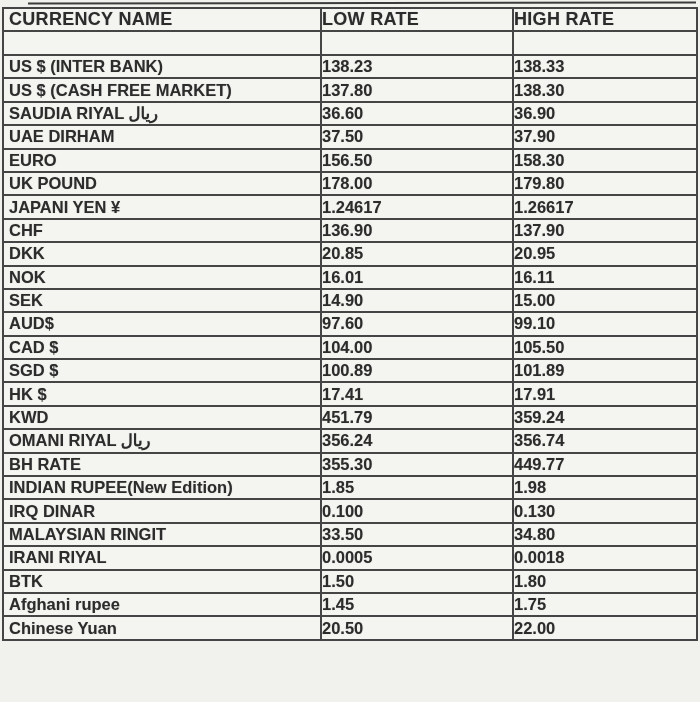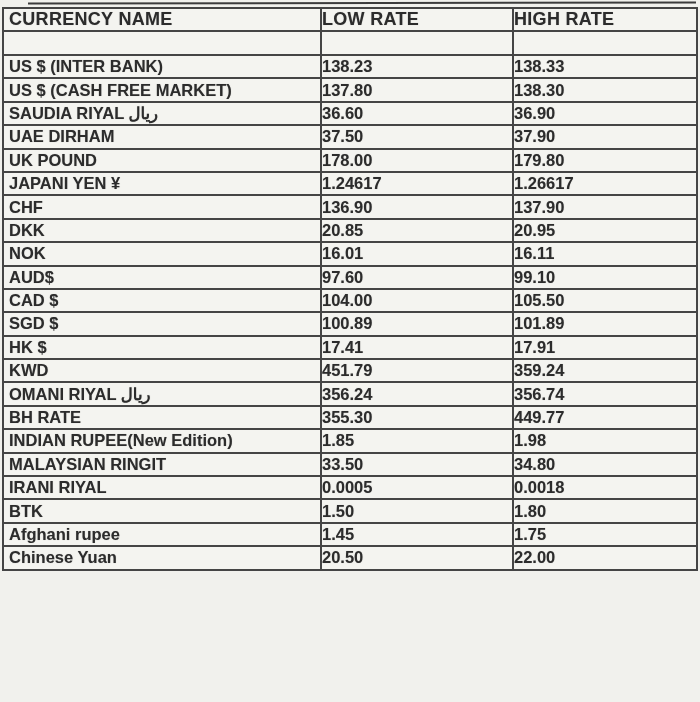--- a/index.html
+++ b/index.html
@@ -111,20 +111,25 @@
         <td class="c-num">36.60</td>
         <td class="c-num">36.90</td>
       </tr>
 
       <tr>
         <td class="c-name">UAE DIRHAM</td>
         <td class="c-num">37.50</td>
         <td class="c-num">37.90</td>
       </tr>
 
+      <tr>
+        <td class="c-name">EURO</td>
+        <td class="c-num">156.50</td>
+        <td class="c-num">158.30</td>
+      </tr>
 
       <tr>
         <td class="c-name">UK POUND</td>
         <td class="c-num">178.00</td>
         <td class="c-num">179.80</td>
       </tr>
 
       <tr>
         <td class="c-name">JAPANI YEN ¥</td>
         <td class="c-num">1.24617</td>
@@ -142,20 +147,25 @@
         <td class="c-num">20.85</td>
         <td class="c-num">20.95</td>
       </tr>
 
       <tr>
         <td class="c-name">NOK</td>
         <td class="c-num">16.01</td>
         <td class="c-num">16.11</td>
       </tr>
 
+      <tr>
+        <td class="c-name">SEK</td>
+        <td class="c-num">14.90</td>
+        <td class="c-num">15.00</td>
+      </tr>
 
       <tr>
         <td class="c-name">AUD$</td>
         <td class="c-num">97.60</td>
         <td class="c-num">99.10</td>
       </tr>
 
       <tr>
         <td class="c-name">CAD $</td>
         <td class="c-num">104.00</td>
@@ -191,20 +201,25 @@
         <td class="c-num">355.30</td>
         <td class="c-num">449.77</td>
       </tr>
 
       <tr>
         <td class="c-name">INDIAN RUPEE(New Edition)</td>
         <td class="c-num">1.85</td>
         <td class="c-num">1.98</td>
       </tr>
 
+      <tr>
+        <td class="c-name">IRQ DINAR</td>
+        <td class="c-num">0.100</td>
+        <td class="c-num">0.130</td>
+      </tr>
 
       <tr>
         <td class="c-name">MALAYSIAN RINGIT</td>
         <td class="c-num">33.50</td>
         <td class="c-num">34.80</td>
       </tr>
 
       <tr>
         <td class="c-name">IRANI RIYAL</td>
         <td class="c-num">0.0005</td>

